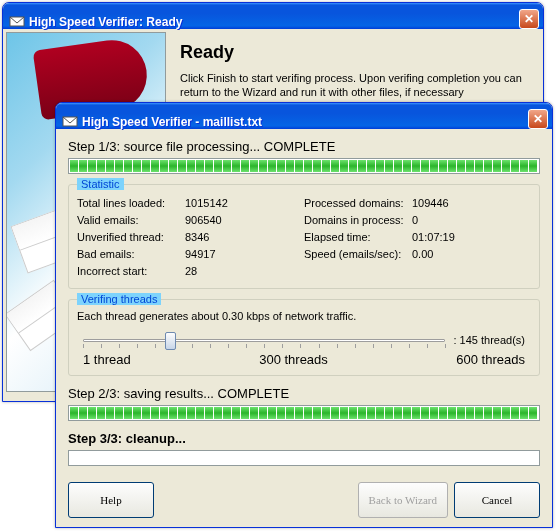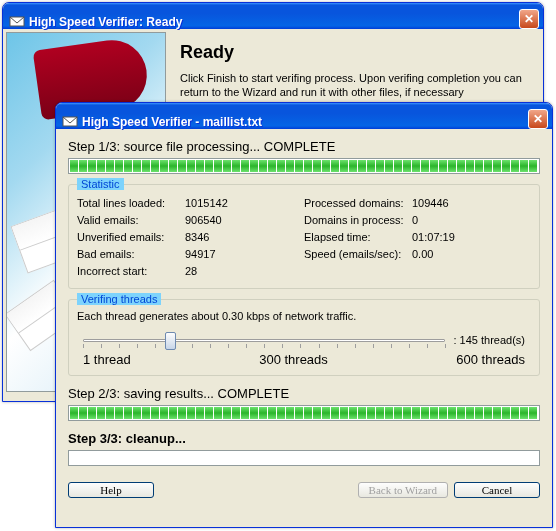--- a/index.html
+++ b/index.html
@@ -47,21 +47,21 @@
 .slider { flex: 1; position: relative; height: 20px; }
 .slider .track { position: absolute; left: 0; right: 0; top: 9px; height: 3px; background: #fff; border: 1px solid #9d9d9d; border-radius: 1px; }
 .slider .thumb { position: absolute; top: 2px; width: 11px; height: 18px; background: linear-gradient(to bottom, #fdfdfd, #c7d5e8); border: 1px solid #6e8ab0; border-radius: 2px; cursor: pointer; }
 .slider .ticks { position: absolute; left: 0; right: 0; top: 14px; height: 5px; }
 .slider .tick { position: absolute; width: 1px; height: 4px; background: #9d9d9d; }
 .sliderlbl { margin-left: 8px; white-space: nowrap; }
 .sliderscale { display: flex; justify-content: space-between; padding: 2px 6px 0 6px; font-size: 13px; }
 
 .buttons { display: flex; padding-top: 6px; }
 .buttons .spacer { flex: 1; }
-.btn { height: 16px; min-width: 86px; border: 1px solid #003c74; border-radius: 3px; background: linear-gradient(to bottom, #fdfdfd, #e8e8e0); font-family: Tahoma; font-size: 11px; cursor: pointer; margin-left: 6px; padding: 0 10px; }
+.btn { height: 36px; min-width: 86px; border: 1px solid #003c74; border-radius: 3px; background: linear-gradient(to bottom, #fdfdfd, #e8e8e0); font-family: Tahoma; font-size: 11px; cursor: pointer; margin-left: 6px; padding: 0 10px; }
 .btn:first-child { margin-left: 0; }
 .btn.disabled { color: #a0a0a0; border-color: #b0b0b0; cursor: default; }
 
 svg.appicon { width: 16px; height: 16px; }
 </style>
 </head>
 <body>
 
 <div class="window win-back">
   <div class="titlebar">
@@ -166,21 +166,21 @@
         <div class="col" id="stats-left">
             <div class="row">
               <div class="lbl">Total lines loaded:</div>
               <div class="val">1015142</div>
             </div>
             <div class="row">
               <div class="lbl">Valid emails:</div>
               <div class="val">906540</div>
             </div>
             <div class="row">
-              <div class="lbl">Unverified emails:</div>
+              <div class="lbl">Unverified thread:</div>
               <div class="val">8346</div>
             </div>
             <div class="row">
               <div class="lbl">Bad emails:</div>
               <div class="val">94917</div>
             </div>
             <div class="row">
               <div class="lbl">Incorrect start:</div>
               <div class="val">28</div>
             </div>

